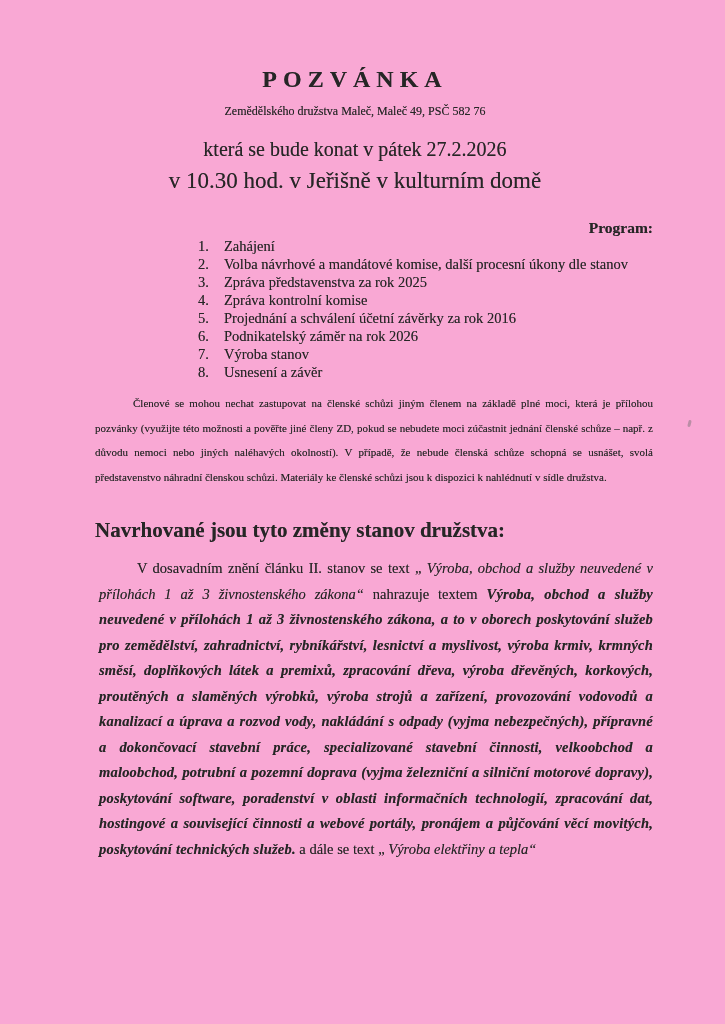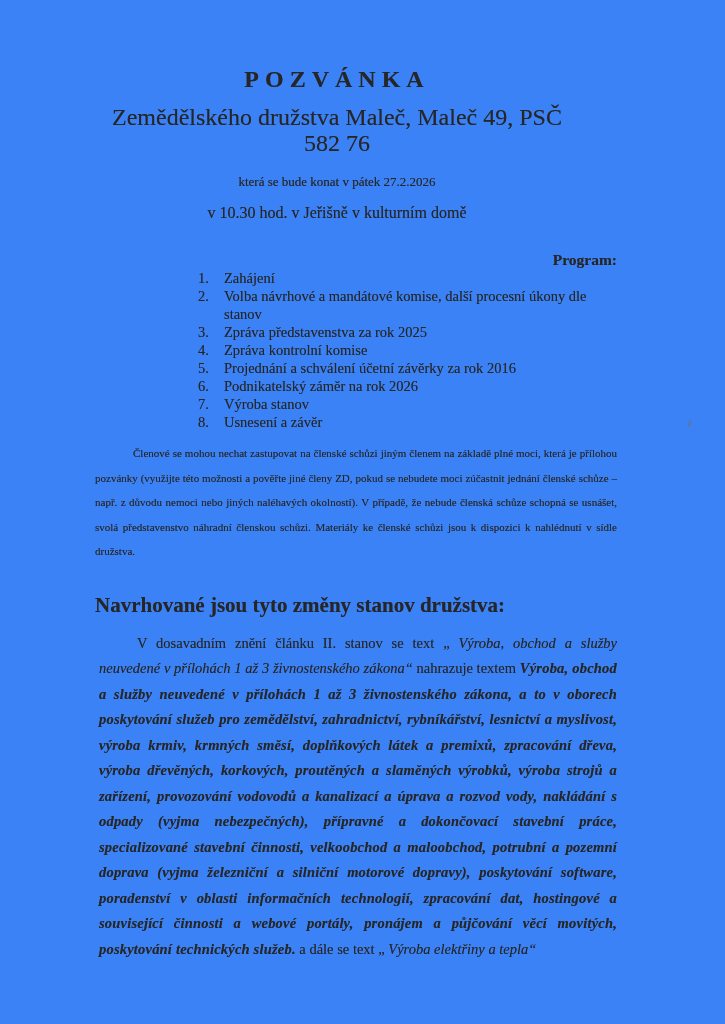--- a/index.html
+++ b/index.html
@@ -6,22 +6,22 @@
     margin: 0;
     padding: 0;
     background: #ffffff;
   }
   .page {
     position: relative;
     width: 725px;
     height: 1024px;
     box-sizing: border-box;
     margin: 0;
-    padding: 66px 108px 0 95px;
-    background: #3b82f6;
+    padding: 66px 72px 0 95px;
+    background: #f9a8d4;
     overflow: hidden;
     font-family: "Liberation Serif", "DejaVu Serif", serif;
     color: #262626;
     text-shadow: 0 0 0.6px rgba(50,50,50,0.55);
   }
 
   
   .header {
     text-align: center;
     padding-right: 38px;
@@ -34,32 +34,32 @@
     line-height: 26px;
   }
   .subtitle {
     margin-top: 22px;
     font-size: 19px;
     letter-spacing: 3.5px;
     word-spacing: 9px;
     line-height: 24px;
   }
   .org-line {
-    margin-top: 12px;
-    font-size: 24px;
+    margin-top: 6px;
+    font-size: 12px;
     line-height: 26px;
   }
   .date-line {
     margin-top: 13px;
-    font-size: 13px;
+    font-size: 20px;
     line-height: 25px;
   }
   .place-line {
     margin-top: 6px;
-    font-size: 16px;
+    font-size: 23px;
     line-height: 25px;
   }
 
   
   .program-heading {
     margin-top: 26px;
     padding-left: 72px;   
     text-align: right;
     font-size: 15.5px;
     font-weight: bold;

